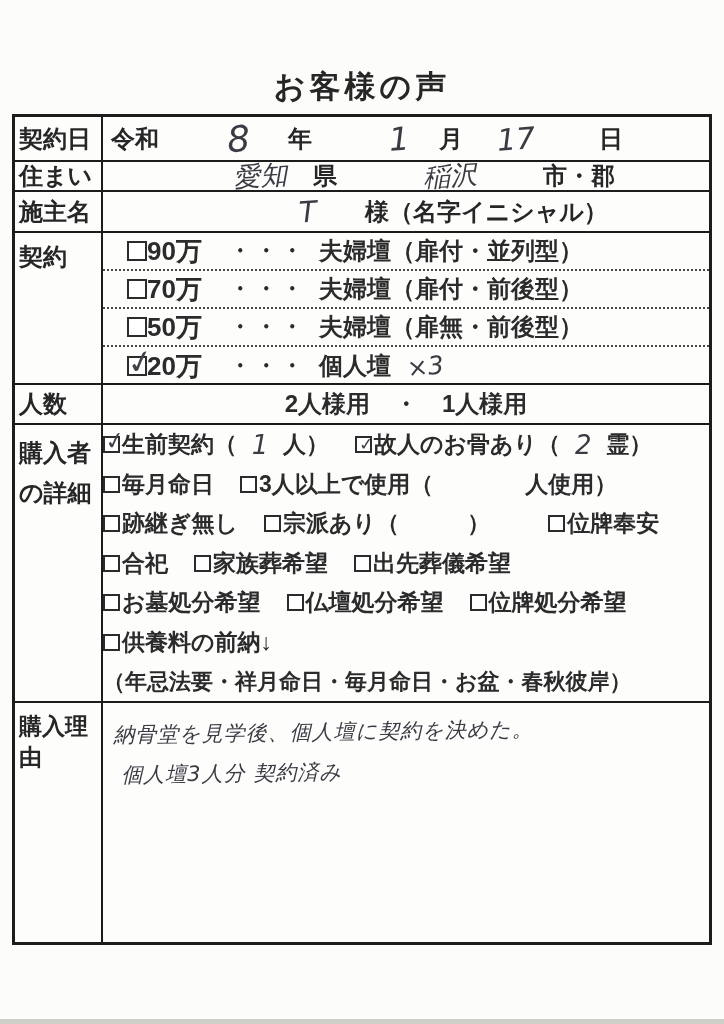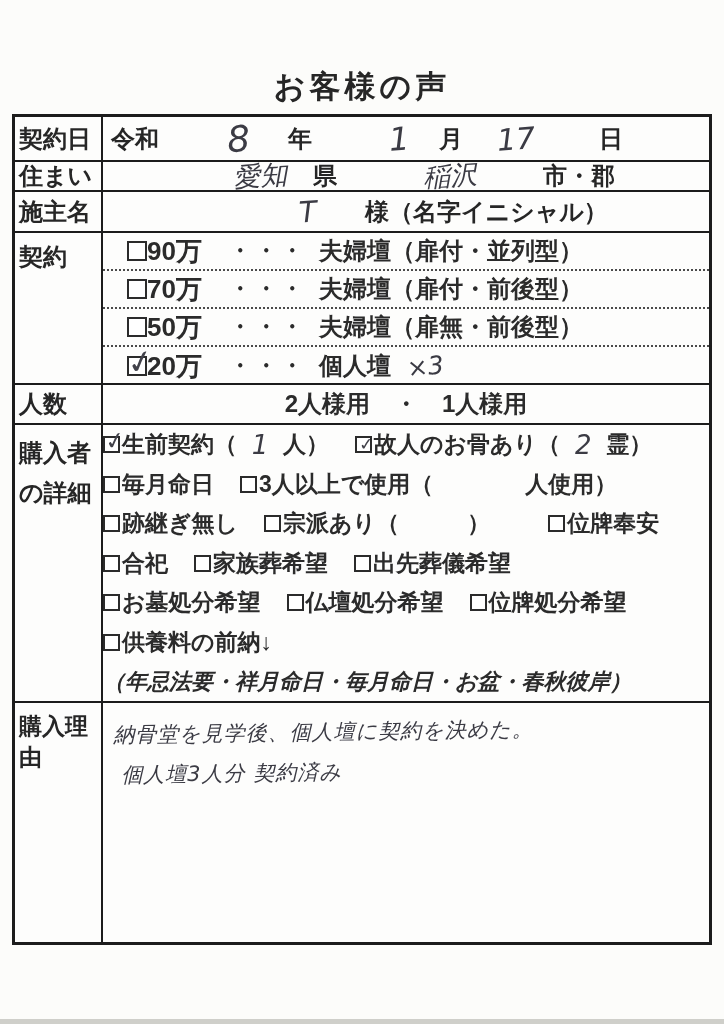--- a/index.html
+++ b/index.html
@@ -101,21 +101,21 @@
   .det-item { display:flex; align-items:center; }
   .det-item .cb { margin-right:2px; }
   .gap-28 { margin-left:26px; }
   .gap-60 { margin-left:58px; }
   .fill {
     display:inline-block; min-width:46px; text-align:center;
     font-size:24px;
   }
   .fill-wide  { min-width:92px; }
   .fill-paren { min-width:68px; }
-  .det-note { font-size:22px; font-weight:bold; letter-spacing:0px;font-style:italic; }
+  .det-note { font-size:22px; font-weight:bold; letter-spacing:0px; }
 
   
   .reason-lines { padding:12px 10px 0 10px; }
   .reason-line1, .reason-line2 {
     font-size:21px; line-height:40px;
     transform:rotate(-0.8deg); transform-origin:left top;
     letter-spacing:1px;
   }
   .reason-line2 { margin-left:8px; }
 

